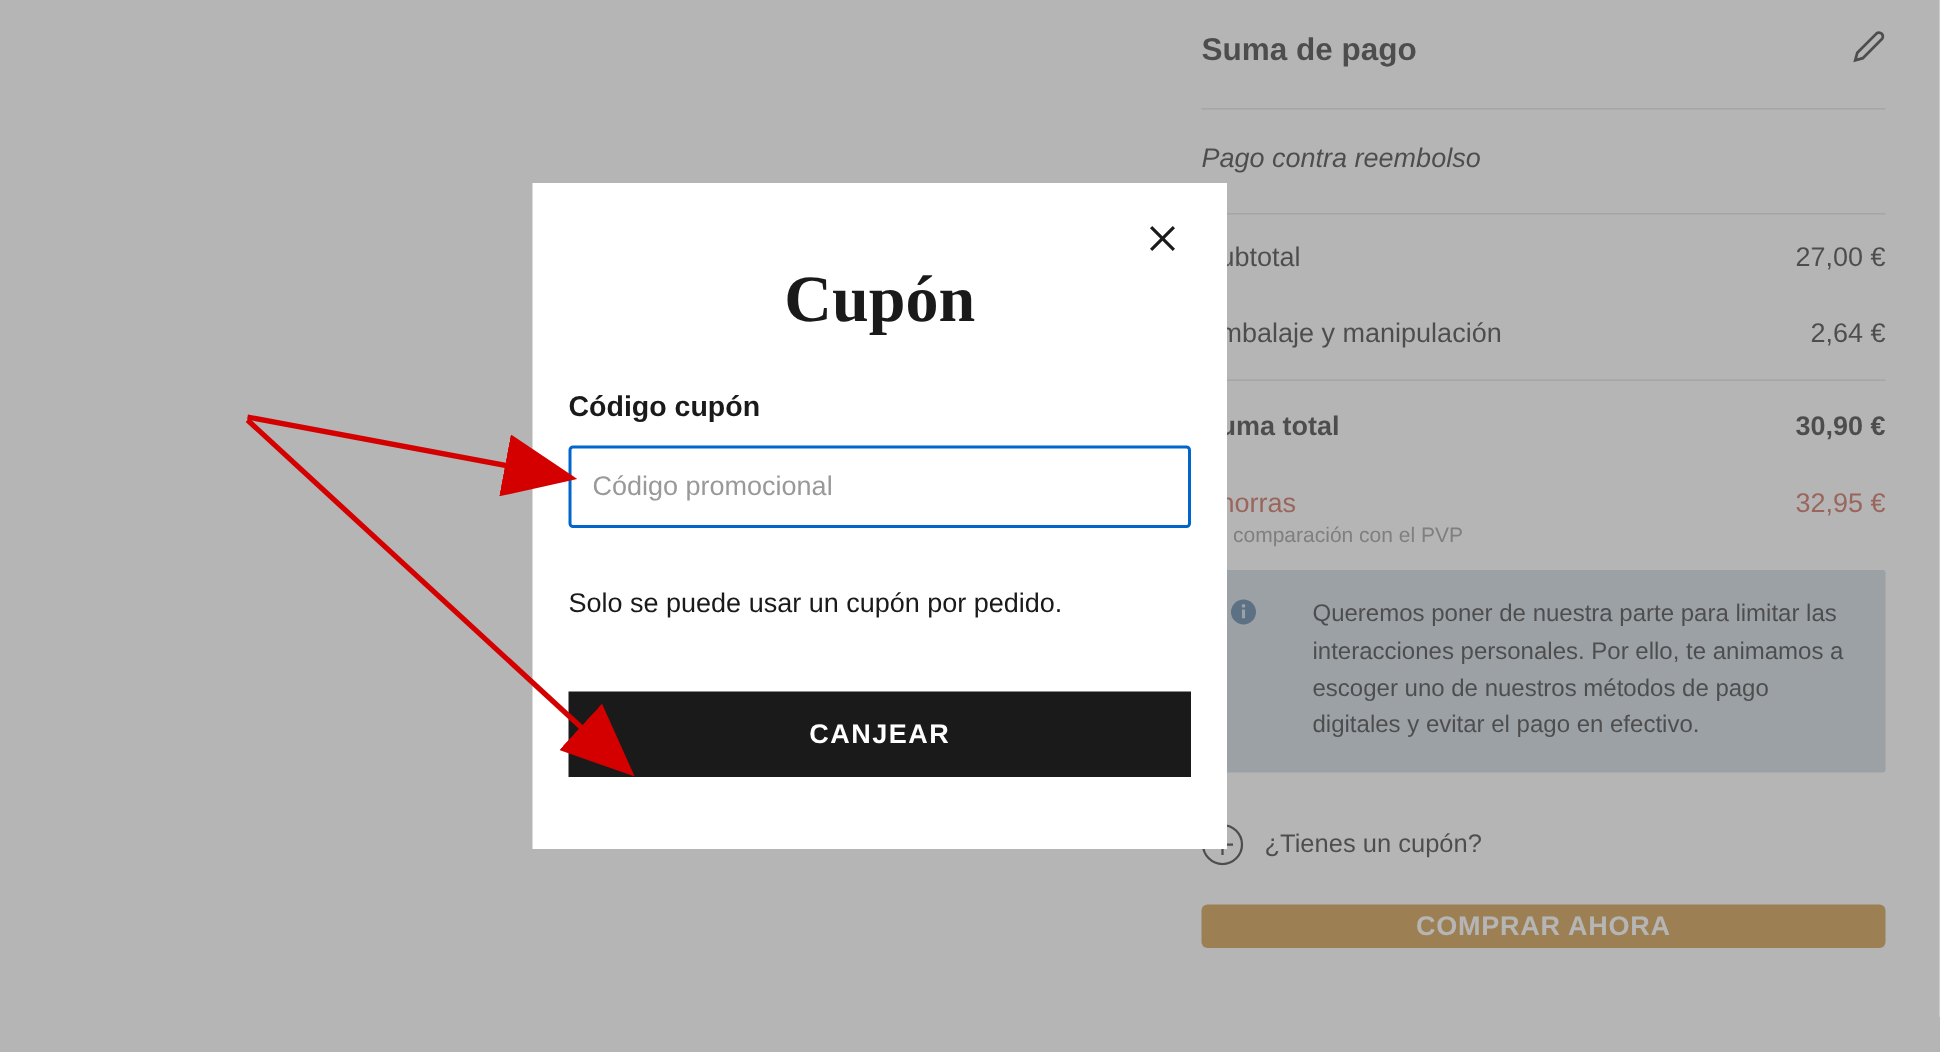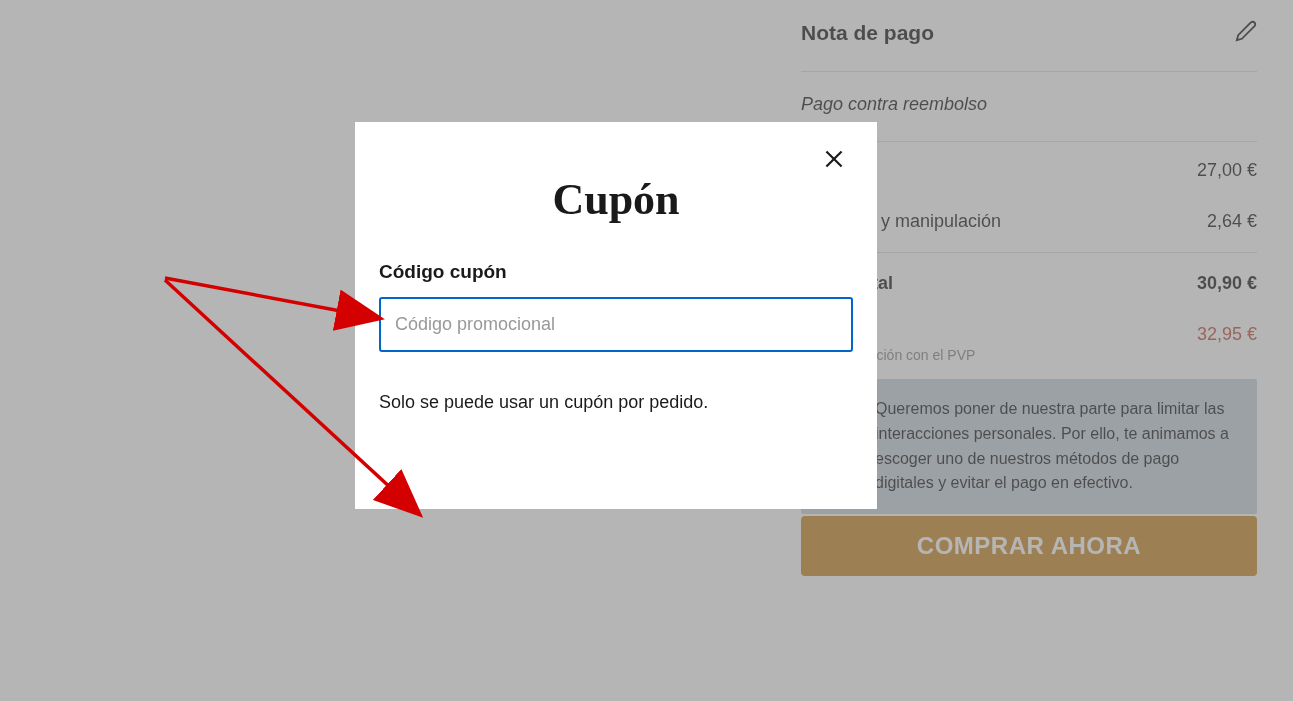--- a/index.html
+++ b/index.html
@@ -113,40 +113,40 @@
     .coupon-link-text {
       font-size: 17px;
       color: #1a1a1a;
     }
     
     .buy-button {
       width: 100%;
       background: #c88a28;
       color: #fff;
       border: none;
-      padding: 16px;
-      font-size: 24px;
+      padding: 4px;
+      font-size: 18px;
       font-weight: 700;
       letter-spacing: 0.5px;
       cursor: pointer;
       border-radius: 4px;
       margin-top: 2px;
     }
     
     .overlay {
       position: absolute;
       inset: 0;
       background: rgba(120, 120, 120, 0.55);
     }
     
     .modal {
       position: absolute;
       left: 355px;
       top: 122px;
-      width: 522px;
+      width: 463px;
       background: #fff;
       padding: 38px 24px 48px 24px;
     }
     
     .modal-close {
       position: absolute;
       right: 30px;
       top: 24px;
       cursor: pointer;
       color: #1a1a1a;
@@ -213,21 +213,21 @@
       position: absolute;
       pointer-events: none;
       z-index: 100;
     }
   </style>
 </head>
 <body>
 
 <div class="sidebar">
   <div class="section-header">
-    <span class="section-title">Nota de pago</span>
+    <span class="section-title">Suma de pago</span>
     <span class="edit-icon">
       <svg width="22" height="22" viewBox="0 0 24 24" fill="none" stroke="currentColor" stroke-width="2">
         <path d="M17 3a2.85 2.85 0 1 1 4 4L7.5 20.5 2 22l1.5-5.5L17 3z"></path>
       </svg>
     </span>
   </div>
   
   <div class="payment-method">Pago contra reembolso</div>
   
   <div class="summary-row">
@@ -256,37 +256,48 @@
     <span class="info-icon">
       <svg width="20" height="20" viewBox="0 0 24 24" fill="currentColor">
         <circle cx="12" cy="12" r="10"></circle>
         <line x1="12" y1="10" x2="12" y2="17" stroke="#c7d2dc" stroke-width="2.5"></line>
         <circle cx="12" cy="7" r="1.5" fill="#c7d2dc"></circle>
       </svg>
     </span>
     <div class="info-text">Queremos poner de nuestra parte para limitar las interacciones personales. Por ello, te animamos a escoger uno de nuestros métodos de pago digitales y evitar el pago en efectivo.</div>
   </div>
   
+  <div class="coupon-link">
+    <span class="plus-circle">
+      <svg width="28" height="28" viewBox="0 0 28 28" fill="none" stroke="#1a1a1a" stroke-width="1.5">
+        <circle cx="14" cy="14" r="13"></circle>
+        <line x1="14" y1="7" x2="14" y2="21"></line>
+        <line x1="7" y1="14" x2="21" y2="14"></line>
+      </svg>
+    </span>
+    <span class="coupon-link-text">¿Tienes un cupón?</span>
+  </div>
   
   <button class="buy-button">COMPRAR AHORA</button>
 </div>
 
 <div class="overlay"></div>
 
 <div class="modal">
   <span class="modal-close">
     <svg width="26" height="26" viewBox="0 0 24 24" fill="none" stroke="currentColor" stroke-width="2">
       <line x1="5" y1="5" x2="19" y2="19"></line>
       <line x1="19" y1="5" x2="5" y2="19"></line>
     </svg>
   </span>
   <h1 class="modal-title">Cupón</h1>
   <div class="modal-label">Código cupón</div>
   <input class="modal-input" type="text" placeholder="Código promocional" style="">
   <div class="modal-note-text">Solo se puede usar un cupón por pedido.</div>
+  <button class="modal-button">CANJEAR</button>
 </div>
 
 <svg class="arrow-svg" style="left:160px; top:270px; width:240px; height:70px;" viewBox="0 0 240 70">
   <defs>
     <marker id="ah1" markerWidth="14" markerHeight="12" refX="12" refY="6" orient="auto">
       <polygon points="0 0, 14 6, 0 12" fill="#d40000"></polygon>
     </marker>
   </defs>
   <line x1="5" y1="8" x2="218" y2="48" stroke="#d40000" stroke-width="3.5" marker-end="url(#ah1)"></line>
 </svg>

